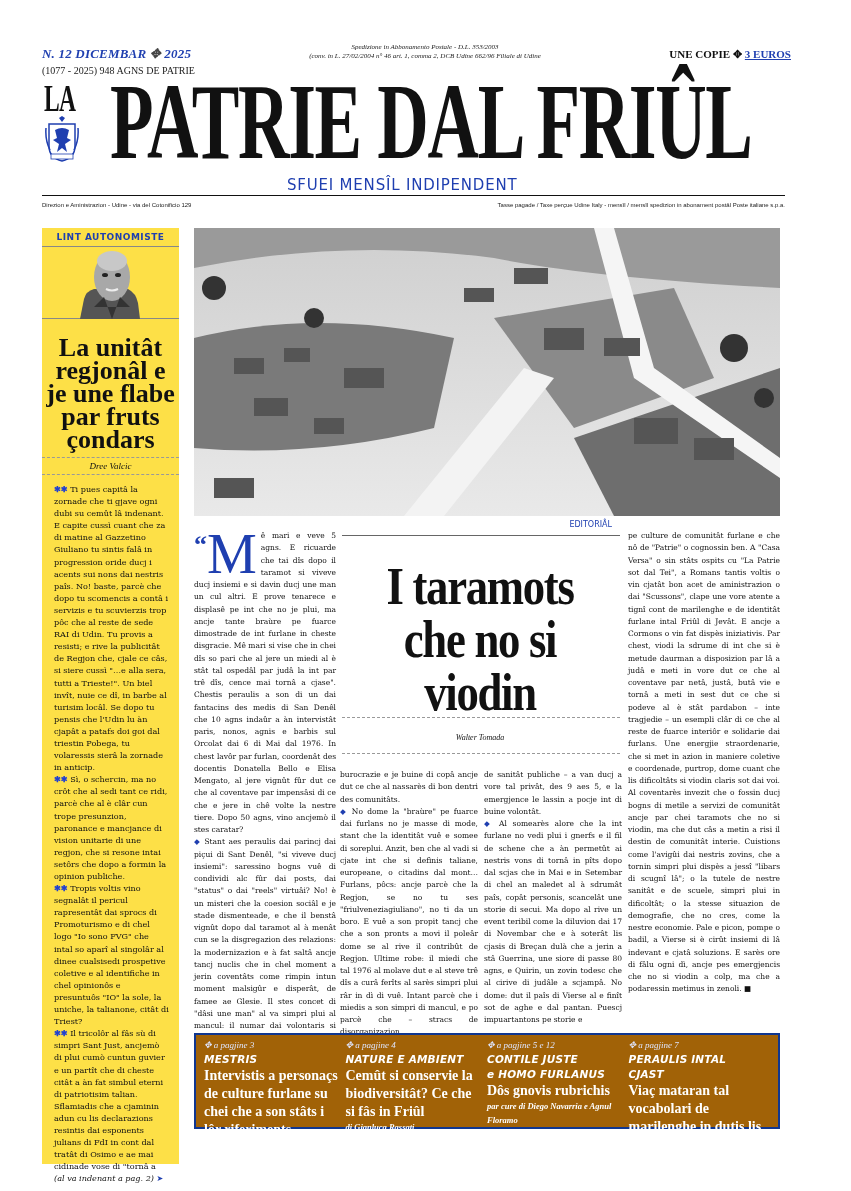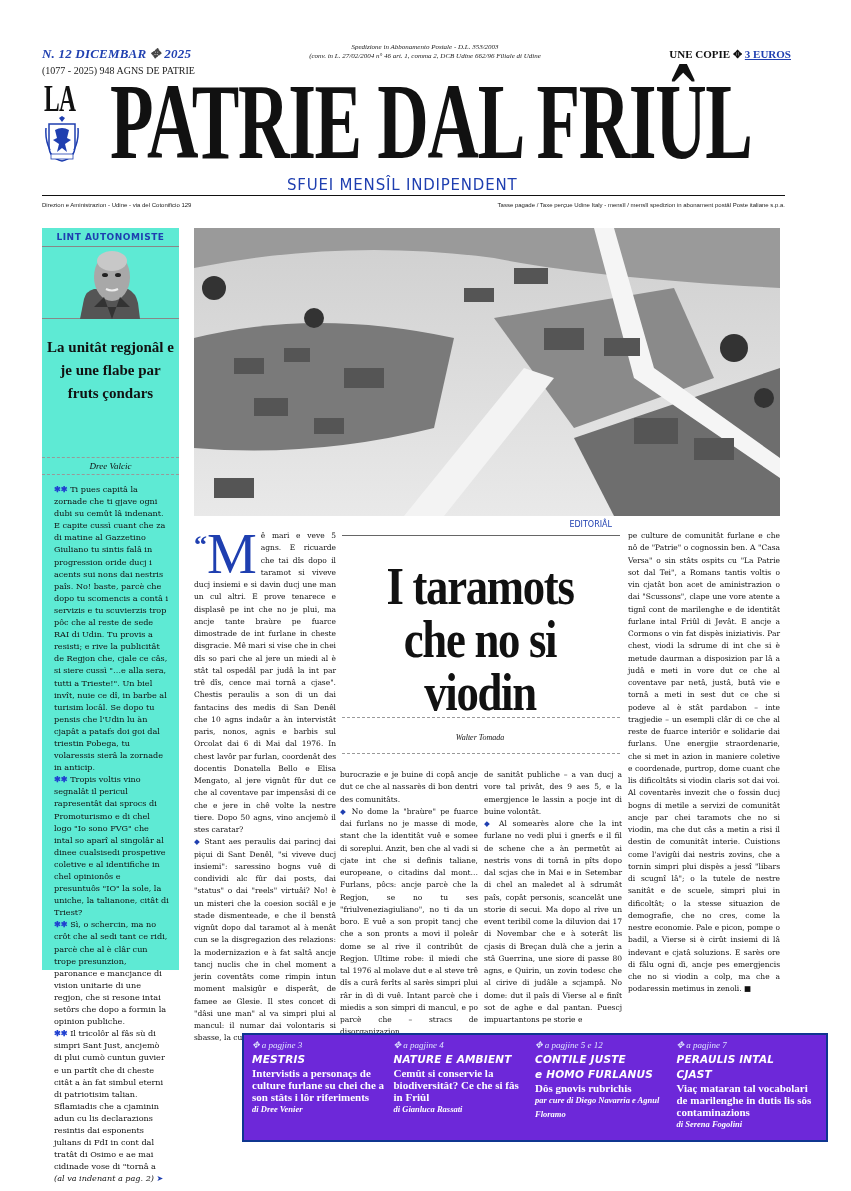--- a/index.html
+++ b/index.html
@@ -21,24 +21,24 @@
     font-size: 38px; transform: scaleX(0.62); transform-origin: left top; letter-spacing: -1px; }
   .coat { position: absolute; left: 45px; top: 116px; width: 34px; height: 46px; }
   .masthead { position: absolute; left: 110px; top: 68px; font-family: "Liberation Serif", serif; font-weight: bold;
     font-size: 108px; line-height: 108px; letter-spacing: -2px; transform: scaleX(0.66); transform-origin: left top; white-space: nowrap; }
   .subtitle { position: absolute; left: 287px; top: 176px; font-family: "DejaVu Sans", sans-serif; font-size: 15px; color: #1f3fb0; letter-spacing: 0.8px; }
   .rule-top { position: absolute; left: 42px; right: 66px; top: 195px; border-top: 1.5px solid #111; }
 
   .infobar { position: absolute; left: 42px; right: 66px; top: 202px; font-family: "Liberation Sans", sans-serif; font-size: 6px; color: #222; display: flex; justify-content: space-between; }
 
   
-  .sidebar { position: absolute; left: 42px; top: 228px; width: 137px; height: 742px; background: #5eead4; }
+  .sidebar { position: absolute; left: 42px; top: 228px; width: 137px; height: 936px; background: #fde047; }
   .sb-head { text-align: center; font-family: "DejaVu Sans", sans-serif; font-weight: bold; font-size: 9px; color: #1f3fb0; padding: 4px 0 4px; border-bottom: 1px solid #888; letter-spacing: 0.5px; }
   .portrait { width: 137px; height: 72px; border-bottom: 1px solid #888; position: relative; }
-  .sb-title { text-align: center; font-family: "Liberation Serif", serif; font-weight: bold; font-size: 15px; line-height: 23px; padding: 17px 4px 0; height: 138px; }
+  .sb-title { text-align: center; font-family: "Liberation Serif", serif; font-weight: bold; font-size: 26px; line-height: 23px; padding: 17px 4px 0; height: 138px; }
   .sb-author { text-align: center; font-family: "Liberation Serif", serif; font-style: italic; font-size: 9px; border-top: 1px dashed #999; border-bottom: 1px dashed #999; padding: 3px 4px; }
   .sb-body { padding: 8px 10px 0 12px; font-family: "DejaVu Serif", serif; font-size: 8.1px; line-height: 12.1px; color: #111; }
   .sb-body .ast { color: #2040d0; font-weight: bold; }
   .sb-body p { margin: 0; }
   .sb-body .cont { color: #111; font-style: italic; }
   .sb-body .cont .arrow { color: #1f3fb0; font-style: normal; }
 
   
   .photo { position: absolute; left: 194px; top: 228px; width: 586px; height: 288px; overflow: hidden; background: #d8d8d8; }
 
@@ -50,25 +50,25 @@
   .dropcap .q { font-size: 26px; vertical-align: top; line-height: 26px; font-weight: bold; }
 
   .edit-label { position: absolute; left: 332px; top: 520px; width: 280px; text-align: right; font-family: "DejaVu Sans", sans-serif; font-weight: normal; font-size: 8px; color: #1f3fb0; }
   .edit-rule { position: absolute; left: 342px; top: 535px; width: 278px; border-top: 1px solid #666; }
   .headline { position: absolute; left: 340px; top: 560px; width: 280px; text-align: center; font-family: "Liberation Serif", serif; font-weight: bold; font-size: 52px; line-height: 53px; letter-spacing: -1.5px; transform: scaleX(0.86); transform-origin: center top; }
   .byline-rule { position: absolute; left: 342px; top: 717px; width: 278px; border-top: 1px dashed #999; }
   .byline { position: absolute; left: 340px; top: 733px; width: 280px; text-align: center; font-family: "Liberation Serif", serif; font-style: italic; font-size: 8px; }
   .byline-rule2 { position: absolute; left: 342px; top: 753px; width: 278px; border-top: 1px dashed #999; }
 
   
-  .promo { position: absolute; left: 194px; top: 1033px; width: 586px; height: 109px; background: #6d28d9; border: 2px solid #0f3690; display: flex; padding: 5px 8px; color: #fff; margin-left: 48px; }
+  .promo { position: absolute; left: 194px; top: 1033px; width: 586px; height: 96px; background: #a16207; border: 2px solid #0f3690; display: flex; padding: 5px 8px; color: #fff; }
   .promo-item { flex: 1; padding-right: 6px; }
   .promo-page { font-family: "Liberation Serif", serif; font-style: italic; font-size: 9px; color: #dfe6ff; margin-bottom: 2px; }
   .promo-title { font-family: "DejaVu Sans", sans-serif; font-weight: bold; font-style: italic; font-size: 10.5px; line-height: 15px; letter-spacing: 0.2px; }
-  .promo-text { font-family: "Liberation Serif", serif; font-weight: bold; font-size: 11px; line-height: 12px; }
+  .promo-text { font-family: "Liberation Serif", serif; font-weight: bold; font-size: 14px; line-height: 18px; }
   .promo-author { font-family: "Liberation Serif", serif; font-weight: bold; font-style: italic; font-size: 8.5px; line-height: 13.5px; }
 </style>
 </head>
 <body>
 
 <div class="top-left">
   <div class="issue">
     <span>N. 12 DICEMBAR</span>
     <span class="sep">✥</span>
     <span>2025</span>
@@ -114,22 +114,22 @@
       <ellipse cx="63" cy="28" rx="3" ry="2" fill="#222"></ellipse>
       <ellipse cx="76" cy="28" rx="3" ry="2" fill="#222"></ellipse>
       <path d="M64 42 Q70 45 76 42" stroke="#eee" stroke-width="2" fill="none"></path>
       <path d="M52 60 L62 50 L70 72 L78 50 L88 60" fill="#333"></path>
     </svg>
   </div>
   <div class="sb-title">La unitât regjonâl e je une flabe par fruts çondars</div>
   <div class="sb-author">Dree Valcic</div>
   <div class="sb-body">
     <p><span class="ast">✱✱</span> <span>Ti pues capitâ la zornade che ti gjave ogni dubi su cemût lâ indenant. E capite cussì cuant che za di matine al Gazzetino Giuliano tu sintis falâ in progression oride ducj i acents sui nons dai nestris paîs. No! baste, parcè che dopo tu scomencis a contâ i servizis e tu scuvierzis trop pôc che al reste de sede RAI di Udin. Tu provis a resisti; e rive la publicitât de Regjon che, cjale ce câs, si siere cussì "…e alla sera, tutti a Trieste!". Un biel invît, nuie ce dî, in barbe al turisim locâl. Se dopo tu pensis che l'Udin lu àn cjapât a patafs doi goi dal triestin Pobega, tu volaressis sierâ la zornade in anticip.</span></p>
+    <p><span class="ast">✱✱</span> <span>Sì, o schercin, ma no crôt che al sedi tant ce ridi, parcè che al è clâr cun trope presunzion, paronance e mancjance di vision unitarie di une regjon, che si resone intai setôrs che dopo a formin la opinion publiche.</span></p>
     <p><span class="ast">✱✱</span> <span>Tropis voltis vino segnalât il pericul rapresentât dai sprocs di Promoturismo e di chel logo "Io sono FVG" che intal so aparî al singolâr al dinee cualsisedi prospetive coletive e al identifiche in chel opinionôs e presuntuôs "IO" la sole, la uniche, la talianone, citât di Triest?</span></p>
-    <p><span class="ast">✱✱</span> <span>Sì, o schercin, ma no crôt che al sedi tant ce ridi, parcè che al è clâr cun trope presunzion, paronance e mancjance di vision unitarie di une regjon, che si resone intai setôrs che dopo a formin la opinion publiche.</span></p>
     <p><span class="ast">✱✱</span> <span>Il tricolôr al fâs sù di simpri Sant Just, ancjemò di plui cumò cuntun guvier e un partît che di cheste citât a àn fat simbul eterni di patriotisim talian. Sflamiadis che a cjaminin adun cu lis declarazions resintis dai esponents julians di FdI in cont dal tratât di Osimo e ae mai cidinade vose di "tornâ a</span></p>
     <p class="cont"><span>(al va indenant a pag. 2)</span> <span class="arrow">➤</span></p>
   </div>
 </div>
 
 <div class="photo">
   <svg width="586" height="288" viewBox="0 0 586 288">
     <defs>
       <linearGradient id="sky" x1="0" y1="0" x2="0" y2="1">
         <stop offset="0" stop-color="#cfcfcf"></stop>

